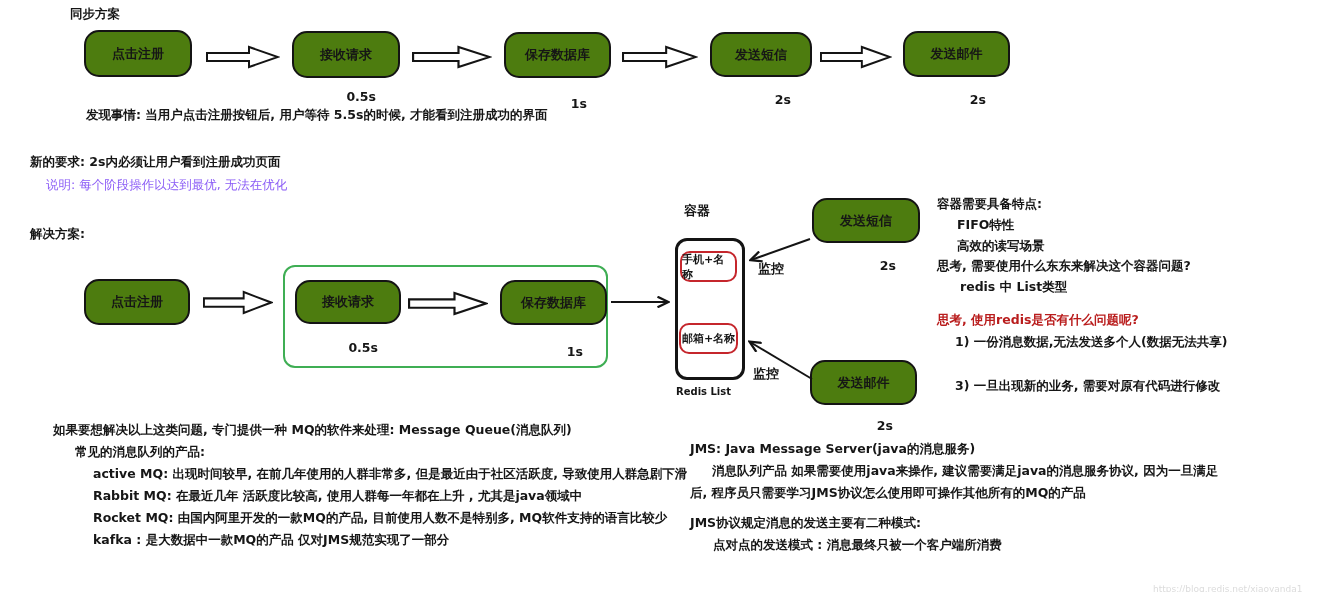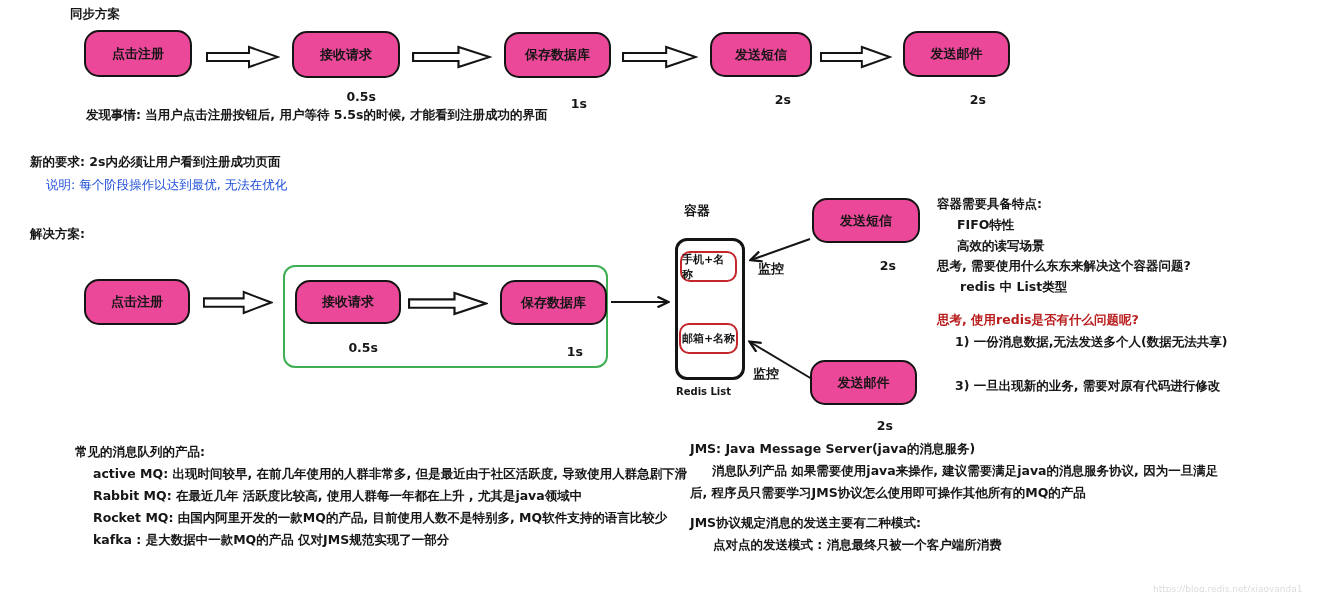--- a/index.html
+++ b/index.html
@@ -2,26 +2,26 @@
 <html><head>
 <meta charset="utf-8">
 <style>
   html,body { margin:0; padding:0; background:#fff; }
   .canvas {
     position:relative; width:1320px; height:592px; background:#ffffff;
     font-family:"DejaVu Sans", sans-serif; color:#161616; overflow:hidden;
   }
   .t { position:absolute; font-size:12.5px; white-space:nowrap; line-height:1.2; }
   .bold { font-weight:bold; }
-  .note { color:#1d4ed8; font-weight:normal; }
+  .note { color:#8b5cf6; font-weight:normal; }
   .red { color:#b91c1c; }
   .box {
     position:absolute; border:2.5px solid #141414; border-radius:15px;
     display:flex; align-items:center; justify-content:center;
-    font-weight:bold; font-size:13px; background:#ec4899; box-sizing:border-box;
+    font-weight:bold; font-size:13px; background:#4d7c0f; box-sizing:border-box;
   }
   .green-wrap {
     position:absolute; border:2.5px solid #3fae54; border-radius:12px;
     box-sizing:border-box; background:transparent;
   }
   .redis {
     position:absolute; border:3px solid #141414; border-radius:12px;
     box-sizing:border-box; background:#fff;
   }
   .mini {
@@ -145,20 +145,21 @@
   <div class="t bold" style="left:937px;top:196px;">容器需要具备特点:</div>
   <div class="t bold" style="left:957px;top:217px;">FIFO特性</div>
   <div class="t bold" style="left:957px;top:238px;">高效的读写场景</div>
   <div class="t bold" style="left:937px;top:258px;">思考, 需要使用什么东东来解决这个容器问题?</div>
   <div class="t bold" style="left:960px;top:279px;">redis 中 List类型</div>
 
   <div class="t bold red" style="left:937px;top:312px;">思考, 使用redis是否有什么问题呢?</div>
   <div class="t bold" style="left:955px;top:334px;">1) 一份消息数据,无法发送多个人(数据无法共享)</div>
   <div class="t bold" style="left:955px;top:378px;">3) 一旦出现新的业务, 需要对原有代码进行修改</div>
 
+  <div class="t bold" style="left:53px;top:422px;">如果要想解决以上这类问题, 专门提供一种 MQ的软件来处理:  Message Queue(消息队列)</div>
   <div class="t bold" style="left:75px;top:444px;">常见的消息队列的产品:</div>
   <div class="t bold" style="left:93px;top:466px;">active MQ:  出现时间较早, 在前几年使用的人群非常多, 但是最近由于社区活跃度, 导致使用人群急剧下滑</div>
   <div class="t bold" style="left:93px;top:488px;">Rabbit MQ: 在最近几年 活跃度比较高,  使用人群每一年都在上升 , 尤其是java领域中</div>
   <div class="t bold" style="left:93px;top:510px;">Rocket MQ:  由国内阿里开发的一款MQ的产品, 目前使用人数不是特别多, MQ软件支持的语言比较少</div>
   <div class="t bold" style="left:93px;top:532px;">kafka  :  是大数据中一款MQ的产品  仅对JMS规范实现了一部分</div>
 
   <div class="t bold" style="left:690px;top:441px;">JMS: Java Message Server(java的消息服务)</div>
   <div class="t bold" style="left:712px;top:463px;">消息队列产品 如果需要使用java来操作, 建议需要满足java的消息服务协议,  因为一旦满足</div>
   <div class="t bold" style="left:690px;top:485px;">后, 程序员只需要学习JMS协议怎么使用即可操作其他所有的MQ的产品</div>
   <div class="t bold" style="left:690px;top:515px;">JMS协议规定消息的发送主要有二种模式:</div>

